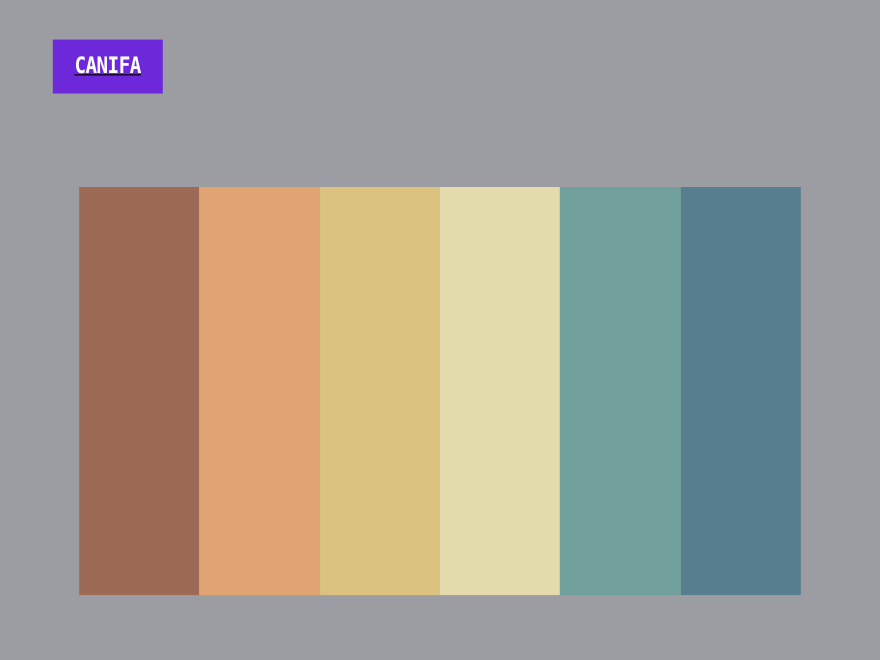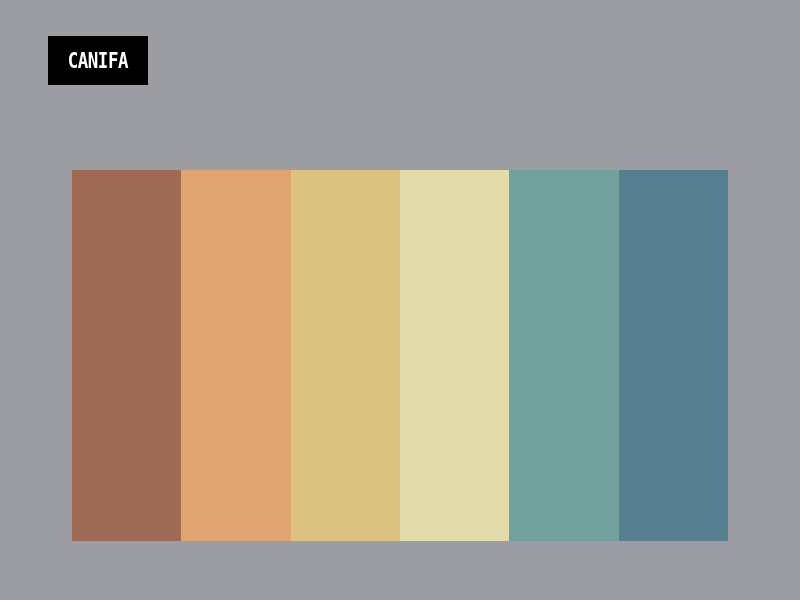--- a/index.html
+++ b/index.html
@@ -60,21 +60,21 @@
   .palette-swatch {
     flex: 1 1 0;
     height: 100%;
   }
 </style>
 </head>
 <body>
 
 <div id="canvas" style="background: rgb(155, 157, 163);">
 
-  <div id="brand-logo" style="background: #000000; text-decoration: underline;">
+  <div id="brand-logo" style="background: #6d28d9; text-decoration: underline;">
     <span id="brand-logo-text" style="color: rgb(255, 255, 255);">CANIFA</span>
   </div>
 
   <div id="palette-band">
     <div class="palette-swatch" style="background: rgb(157, 106, 86);"></div>
     <div class="palette-swatch" style="background: rgb(223, 164, 114);"></div>
     <div class="palette-swatch" style="background: rgb(219, 194, 127);"></div>
     <div class="palette-swatch" style="background: rgb(227, 219, 172);"></div>
     <div class="palette-swatch" style="background: rgb(114, 160, 156);"></div>
     <div class="palette-swatch" style="background: rgb(86, 126, 142);"></div>

